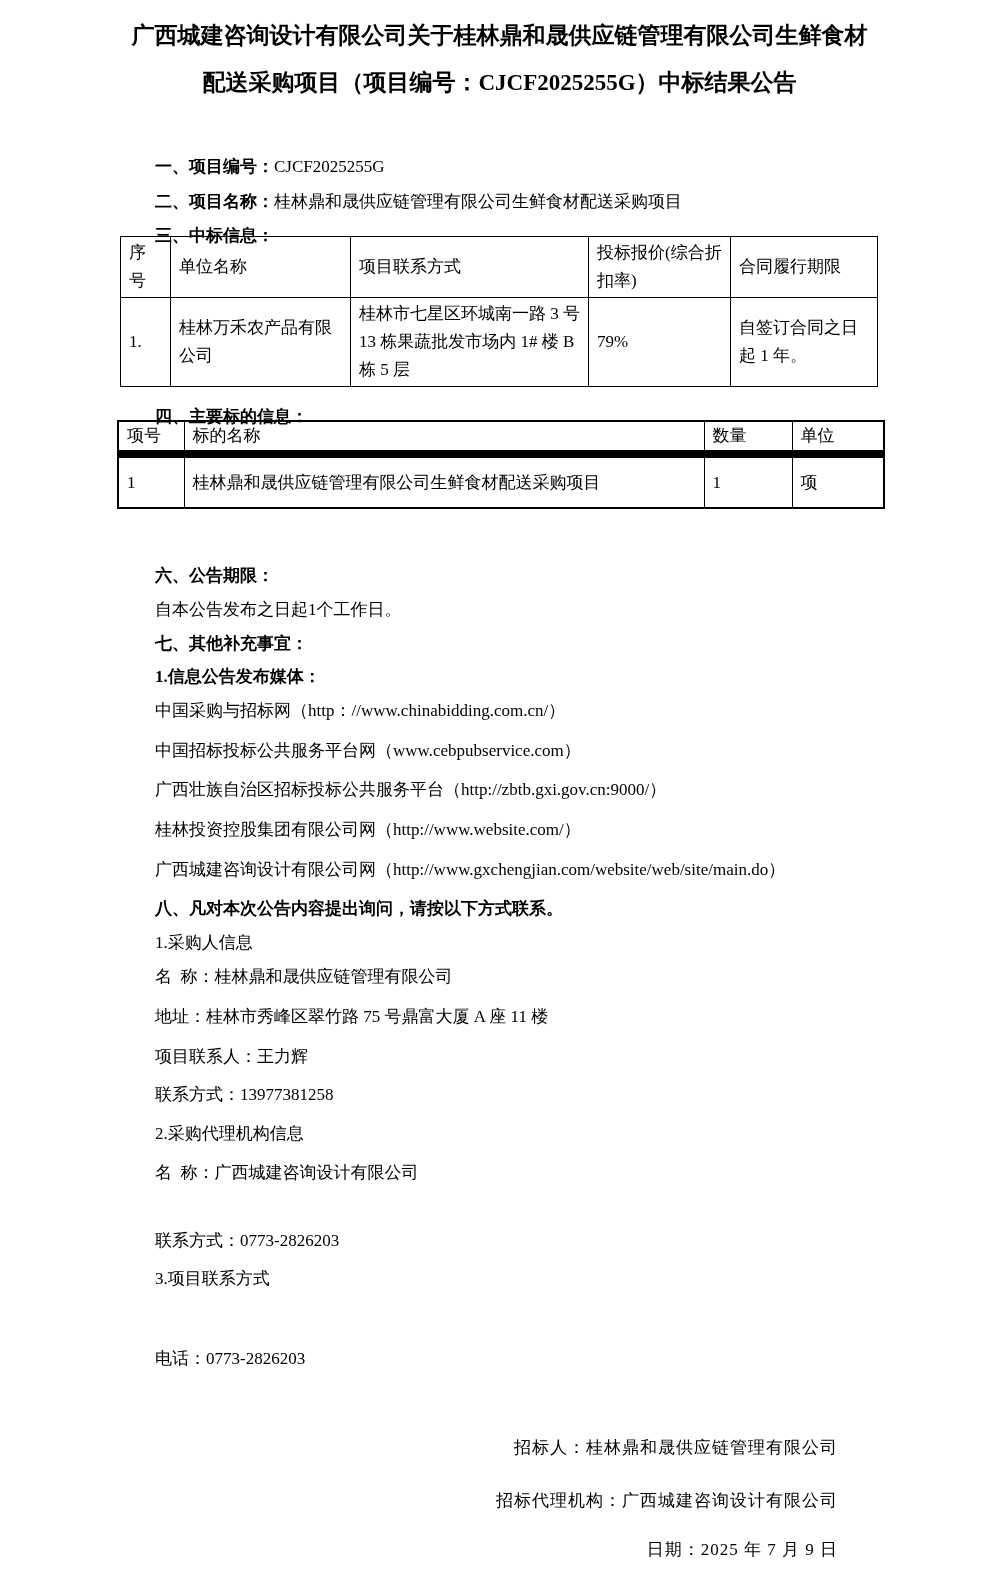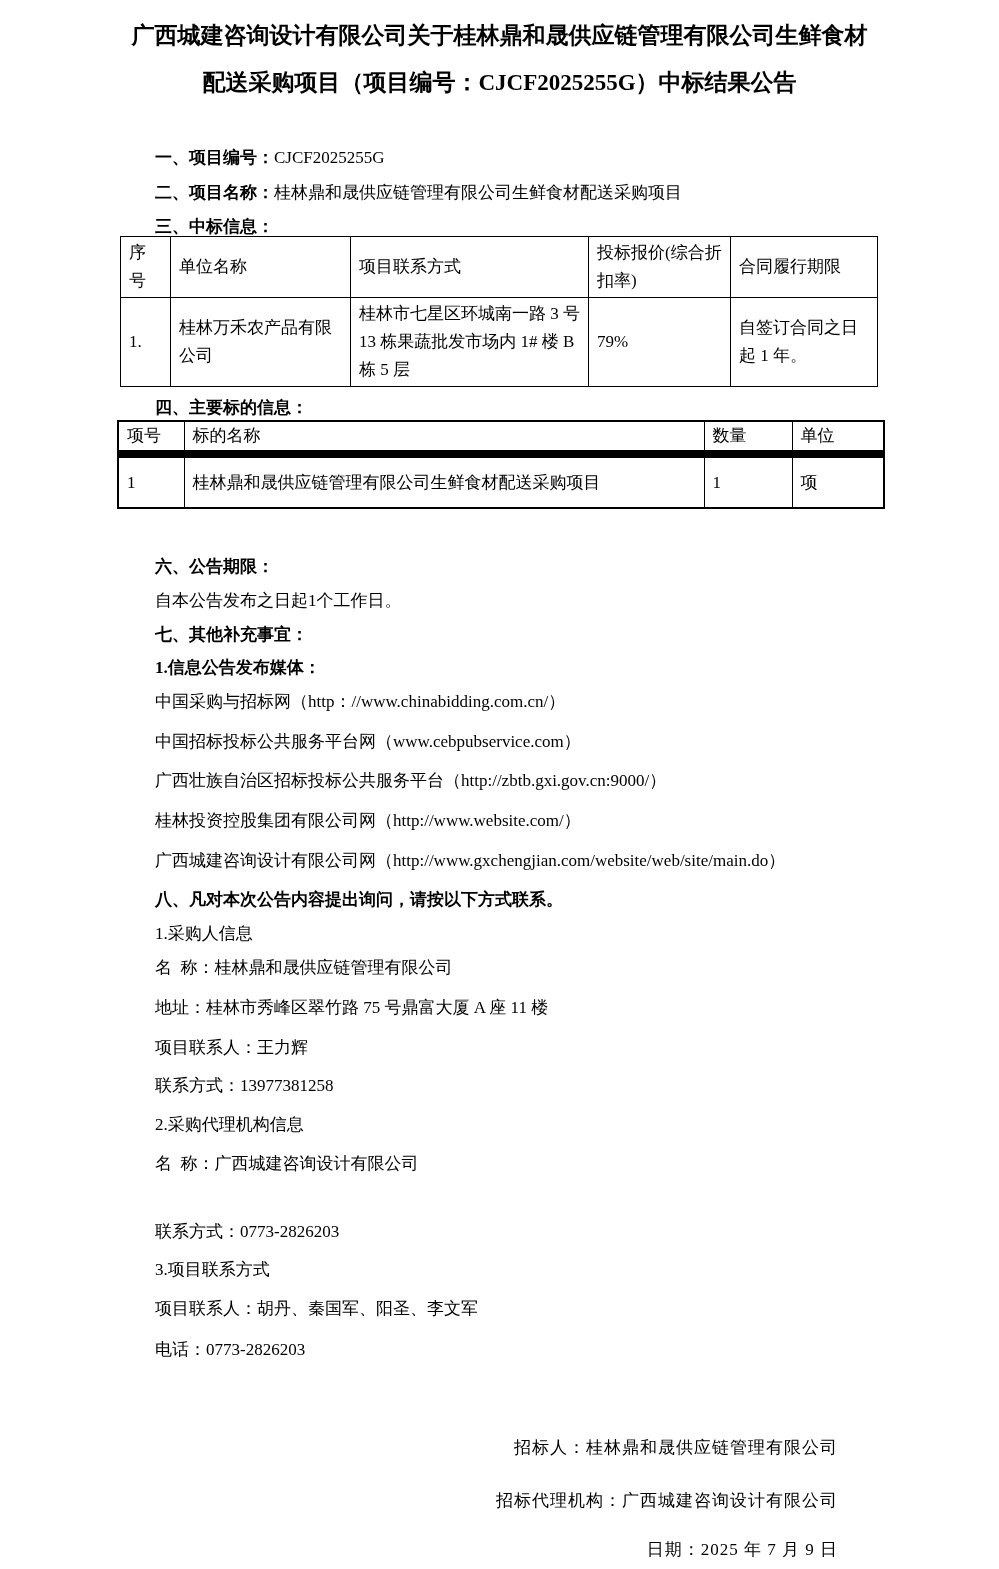--- a/index.html
+++ b/index.html
@@ -20,20 +20,21 @@
     text-align: center;
     font-size: 23px;
     font-weight: bold;
     line-height: 47px;
   }
   .ln {
     position: absolute;
     left: 155px;
     line-height: 22px;
     white-space: pre;
+    margin-top: 9px;
   }
   .b { font-weight: bold; }
   .tbl {
     position: absolute;
     border-collapse: collapse;
     table-layout: fixed;
     text-align: left;
     font-size: 17px;
   }
   .tbl th, .tbl td {
@@ -145,20 +146,19 @@
   <div class="ln" style="top:957px">名  称：桂林鼎和晟供应链管理有限公司</div>
   <div class="ln" style="top:997px">地址：桂林市秀峰区翠竹路 75 号鼎富大厦 A 座 11 楼</div>
   <div class="ln" style="top:1037px">项目联系人：王力辉</div>
   <div class="ln" style="top:1075px">联系方式：13977381258</div>
 
   <div class="ln" style="top:1114px">2.采购代理机构信息</div>
   <div class="ln" style="top:1153px">名  称：广西城建咨询设计有限公司</div>
   <div class="ln" style="top:1221px">联系方式：0773-2826203</div>
 
   <div class="ln" style="top:1259px">3.项目联系方式</div>
-  <div class="ln" style="top:1298px">项目联系人：胡丹、秦国军、阳圣、李文军</div>
   <div class="ln" style="top:1339px">电话：0773-2826203</div>
 
   <div class="ftr" style="top:1437px">招标人：桂林鼎和晟供应链管理有限公司</div>
   <div class="ftr" style="top:1490px">招标代理机构：广西城建咨询设计有限公司</div>
   <div class="ftr" style="top:1539px">日期：2025 年 7 月 9 日</div>
 
 </div>
 
 </body></html>

